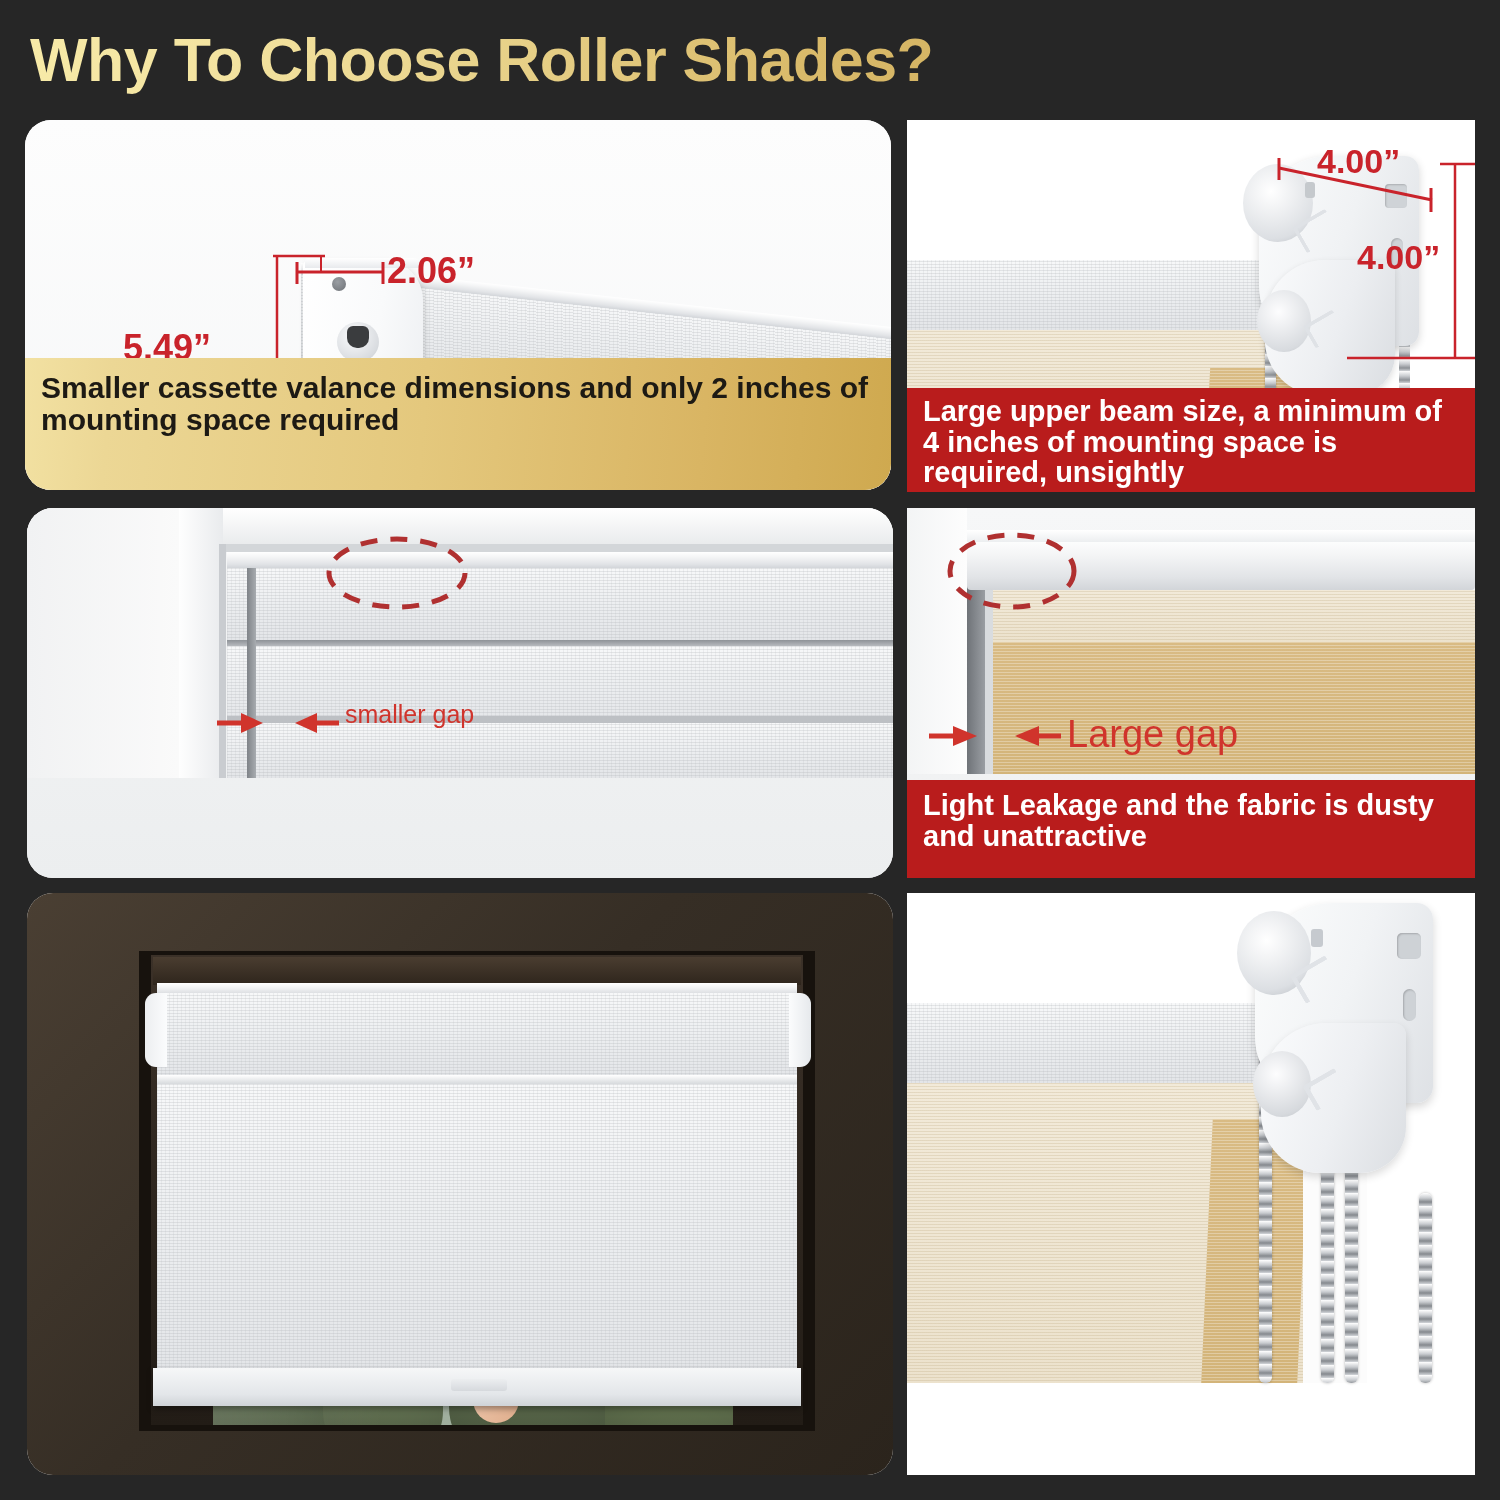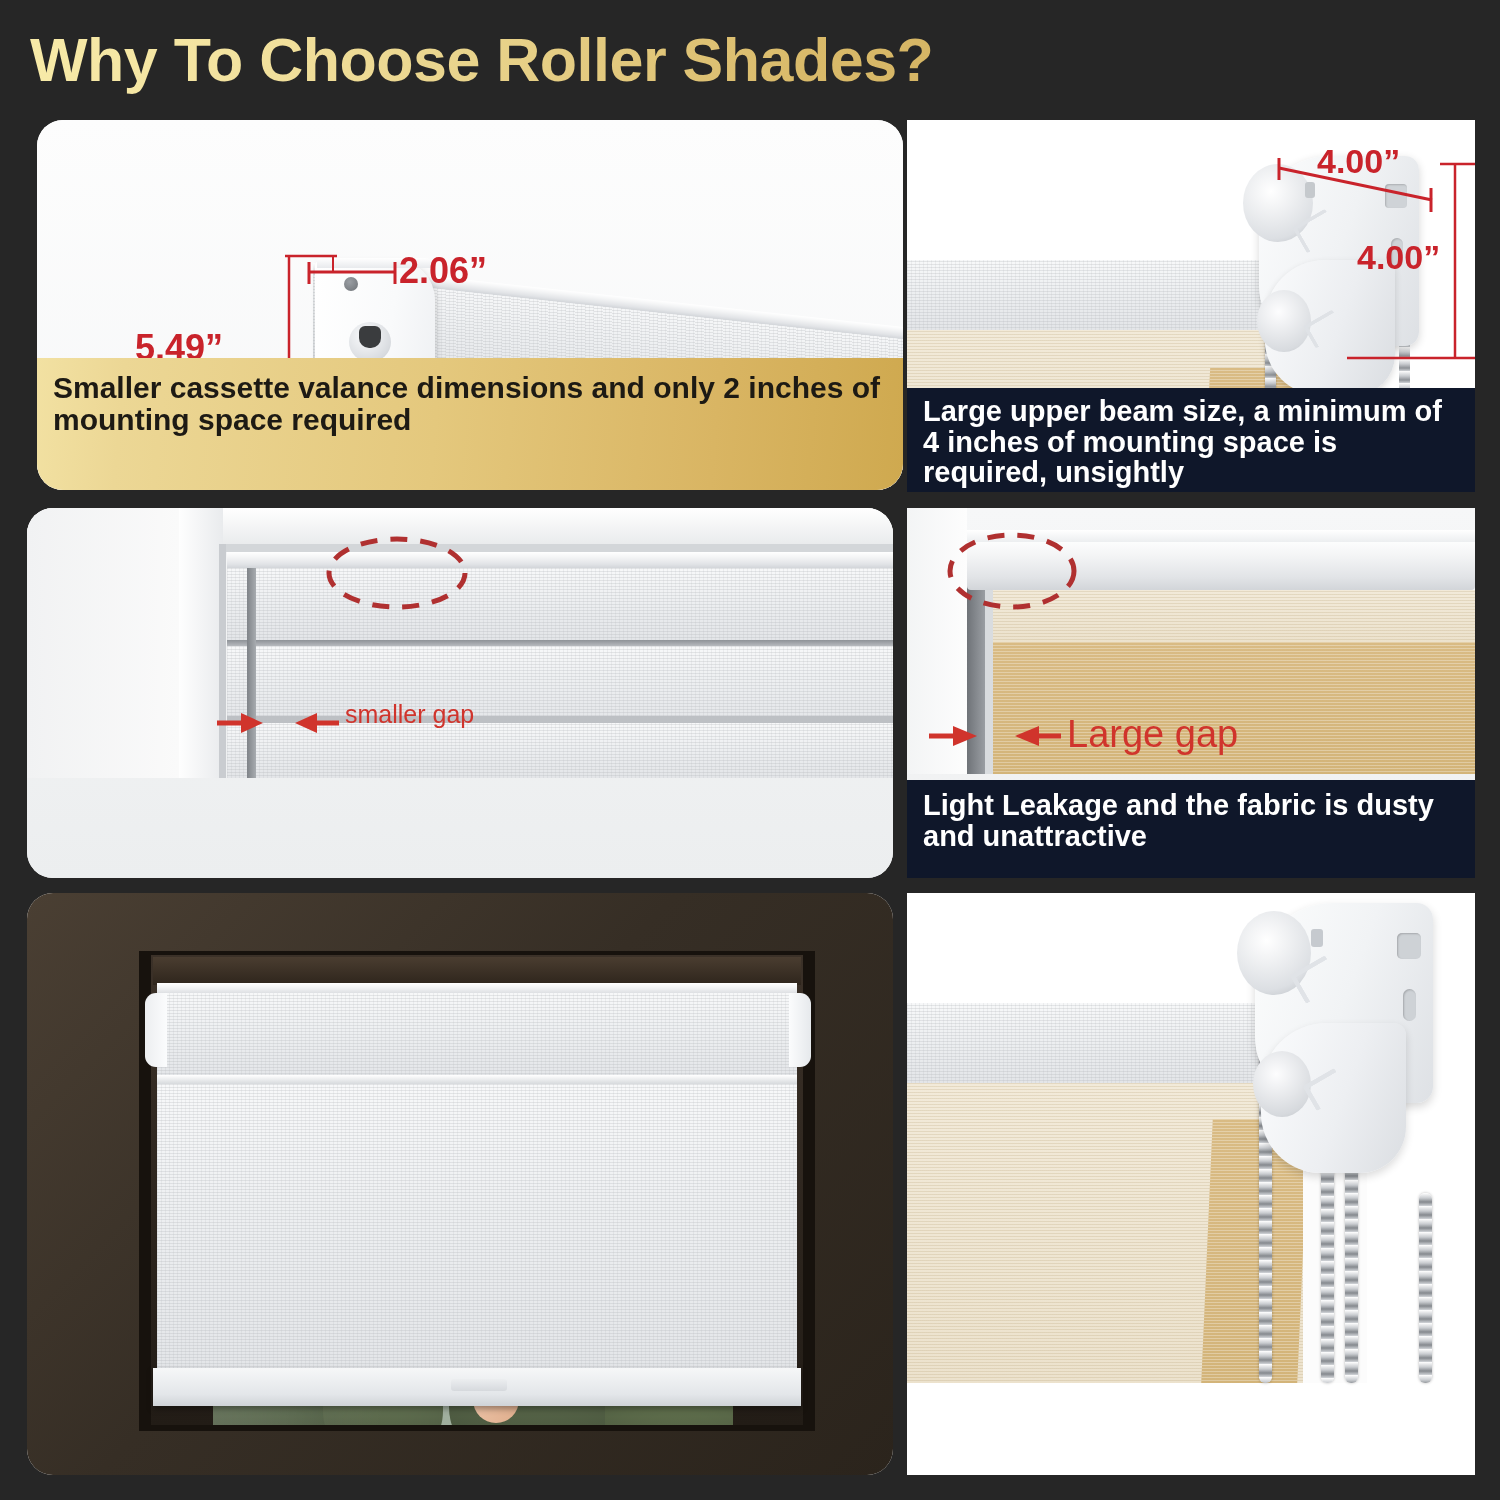--- a/index.html
+++ b/index.html
@@ -35,21 +35,21 @@
     box-sizing:border-box;
     padding:10px 16px 12px 16px;
     font-weight:bold;
     line-height:1.06;
   }
   .cap.gold{
     background:linear-gradient(95deg,#f2e1a2 0%,#ecd795 10%,#e4c87d 46%,#d9b563 78%,#cfa94f 100%);
     color:#1d1a14;
   }
   .cap.gray{
-    background:#0f172a;color:#ffffff;
+    background:#b91c1c;color:#ffffff;
   }
 
   
   .fabric-white{
     background:
       repeating-linear-gradient(0deg, rgba(255,255,255,0) 0px, rgba(255,255,255,0) 2px, rgba(175,178,182,.28) 2px, rgba(175,178,182,.28) 3px),
       repeating-linear-gradient(90deg, rgba(150,153,158,.12) 0px, rgba(150,153,158,.12) 1px, rgba(255,255,255,0) 1px, rgba(255,255,255,0) 4px),
       linear-gradient(180deg,#f7f8f9 0%,#eceef0 50%,#e3e5e8 100%);
   }
   .fabric-beige{
@@ -70,21 +70,21 @@
   .dimtext{position:absolute;color:#c9232b;font-weight:bold;white-space:nowrap;}
   svg.anno{position:absolute;left:0;top:0;overflow:visible;}
 
   .gaplabel{position:absolute;color:#d0342c;font-weight:normal;white-space:nowrap;}
 </style>
 </head>
 <body>
 
 <div class="title">Why To Choose Roller Shades?</div>
 
-<div class="panel good" style="left:37px;top:120px;width:866px;height:370px;">
+<div class="panel good" style="left:25px;top:120px;width:866px;height:370px;">
   <div class="photo">
 
     <div style="position:absolute;inset:0;background:linear-gradient(180deg,#fdfdfd 0%,#f6f7f8 100%);"></div>
 
     <div class="fabric-white" style="position:absolute;left:276px;top:148px;width:660px;height:96px;
         transform:skewY(6.2deg);transform-origin:left top;
         box-shadow:inset 0 -6px 10px -6px rgba(120,125,130,.6);"></div>
     <div class="metal" style="position:absolute;left:276px;top:143px;width:660px;height:12px;
         transform:skewY(6.2deg);transform-origin:left top;"></div>
 

